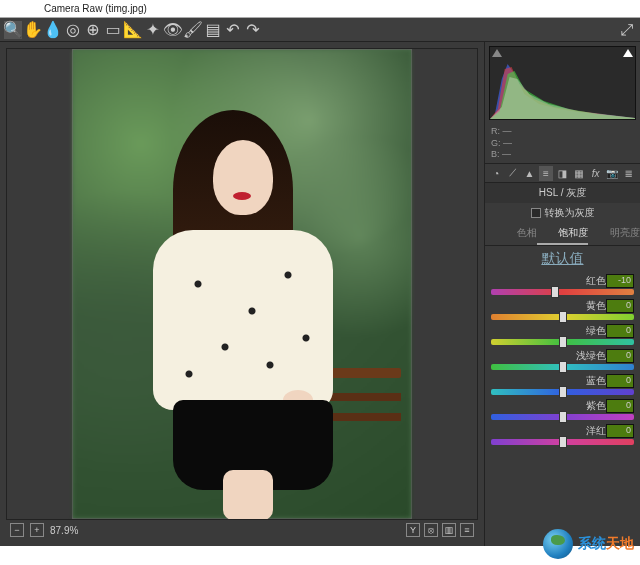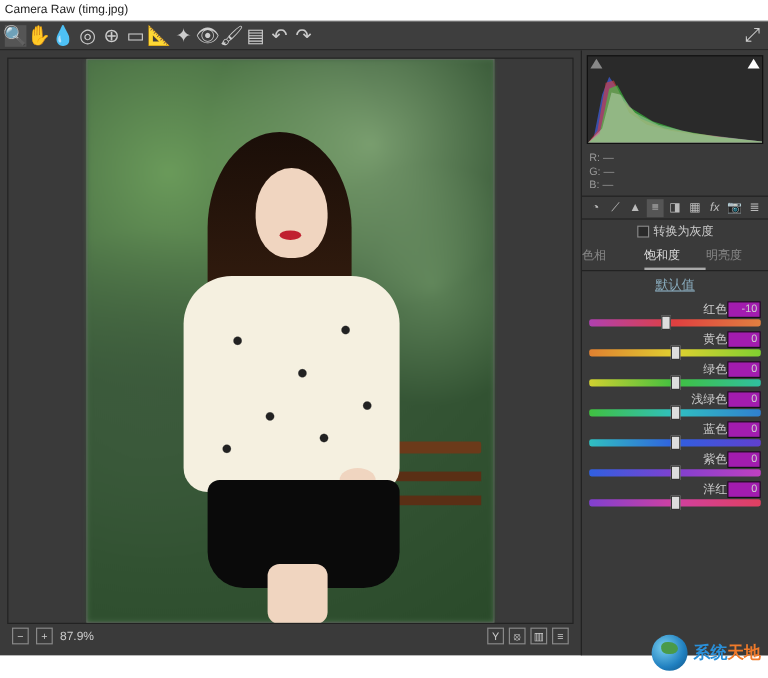--- a/index.html
+++ b/index.html
@@ -1,18 +1,18 @@
 <!DOCTYPE html>
 <html><head>
 <meta charset="utf-8">
 <style>
   * { box-sizing: border-box; margin: 0; padding: 0; font-family: "Microsoft YaHei", Arial, sans-serif; }
   body { width: 640px; height: 565px; background: #fff; overflow: hidden; position: relative; }
   .titlebar { height: 18px; background: #fff; display: flex; align-items: center; padding: 0 4px; border-bottom: 1px solid #aaa; }
-  .titlebar span { font-size: 10px; color: #222; }
+  .titlebar span { font-size: 10px; color: #222; margin-left: 40px; }
   .app { position: absolute; top: 18px; left: 0; width: 640px; height: 528px; background: #3a3a3a; display: flex; flex-direction: column; }
   .toolbar { height: 26px; background: #3e3e3e; border-bottom: 1px solid #222; display: flex; align-items: center; padding: 0 4px; gap: 2px; }
   .toolbar .tool { width: 18px; height: 18px; display: flex; align-items: center; justify-content: center; color: #ccc; cursor: pointer; }
   .toolbar .tool.active { background: #555; }
   .toolbar .spacer { flex: 1; }
   .main { flex: 1; display: flex; background: #3a3a3a; }
   .preview { flex: 1; display: flex; flex-direction: column; padding: 6px; }
   .canvas { flex: 1; background: #3a3a3a; display: flex; align-items: center; justify-content: center; border: 1px solid #222; position: relative; overflow: hidden; }
   .photo { width: 340px; height: 470px; background: #4a6b4a; position: relative; border: 1px solid #666; }
   .bg-blur { position: absolute; inset: 0; background:
@@ -54,27 +54,27 @@
   .histo svg { position: absolute; bottom: 0; left: 0; width: 100%; height: 60px; }
   .rgb { padding: 2px 6px; line-height: 1.3; color: #999; font-size: 9px; }
   .rgb div { white-space: nowrap; }
   .panel-tabs { height: 20px; display: flex; align-items: center; padding: 0 4px; gap: 2px; border-top: 1px solid #222; border-bottom: 1px solid #222; }
   .ptab { width: 15px; height: 15px; display: flex; align-items: center; justify-content: center; color: #bbb; cursor: pointer; font-size: 10px; }
   .ptab.active { background: #555; }
   .panel-title { text-align: center; padding: 3px 0; background: #333; font-size: 10px; }
   .convert-row { display: flex; align-items: center; justify-content: center; padding: 3px 0; gap: 4px; }
   .checkbox { width: 10px; height: 10px; border: 1px solid #888; background: #2a2a2a; }
   .subtabs { display: flex; border-bottom: 1px solid #222; }
-  .subtab { flex: 1; text-align: left; padding: 3px 0; font-size: 10px; cursor: pointer; color: #888; }
+  .subtab { flex: 1; text-align: right; padding: 3px 0; font-size: 10px; cursor: pointer; color: #888; }
   .subtab.active { color: #ddd; border-bottom: 2px solid #aaa; }
-  .defaults { text-align: center; padding: 4px 0; text-decoration: underline; color: #8ab; font-size: 11px; }
+  .defaults { text-align: center; padding: 4px 0; text-decoration: underline; color: #8ab; font-size: 14px; }
   .sliders { padding: 2px 6px; }
   .slider-row { margin-bottom: 4px; }
   .slider-head { display: flex; justify-content: flex-end; font-size: 10px; margin-bottom: 1px; }
-  .slider-val { width: 28px; text-align: right; background: #a21caf; border: 1px solid #111; padding: 0 2px; font-size: 9px; }
+  .slider-val { width: 28px; text-align: right; background: #4d7c0f; border: 1px solid #111; padding: 0 2px; font-size: 9px; }
   .slider-val.hl { background: #3a5aaa; color: #fff; }
   .slider-track { height: 6px; border-radius: 2px; position: relative; }
   .slider-thumb { position: absolute; top: -3px; width: 8px; height: 12px; background: #ddd; border: 1px solid #333; transform: translateX(-50%); }
   .grad-red { background: linear-gradient(90deg, #b040b0, #e04040, #e08040); }
   .grad-orange { background: linear-gradient(90deg, #e04040, #e08030, #e0c030); }
   .grad-yellow { background: linear-gradient(90deg, #e08030, #e0d030, #80d030); }
   .grad-green { background: linear-gradient(90deg, #d0d030, #40c040, #30c0a0); }
   .grad-aqua { background: linear-gradient(90deg, #40c040, #30c0c0, #3080d0); }
   .grad-blue { background: linear-gradient(90deg, #30c0c0, #3060e0, #6040d0); }
   .grad-purple { background: linear-gradient(90deg, #3060e0, #8040d0, #c040c0); }
@@ -171,20 +171,21 @@
         <div class="ptab">▲</div>
         <div class="ptab active">≡</div>
         <div class="ptab">◨</div>
         <div class="ptab">▦</div>
         <div class="ptab">
             <i>fx</i>
           </div>
         <div class="ptab">📷</div>
         <div class="ptab">≣</div>
       </div>
+      <div class="panel-title">HSL / 灰度</div>
       <div class="convert-row">
         <div class="checkbox"></div>
         <span>转换为灰度</span>
       </div>
       <div class="subtabs">
         <div class="subtab">色相</div>
         <div class="subtab active">饱和度</div>
         <div class="subtab">明亮度</div>
       </div>
       <div class="defaults">默认值</div>

